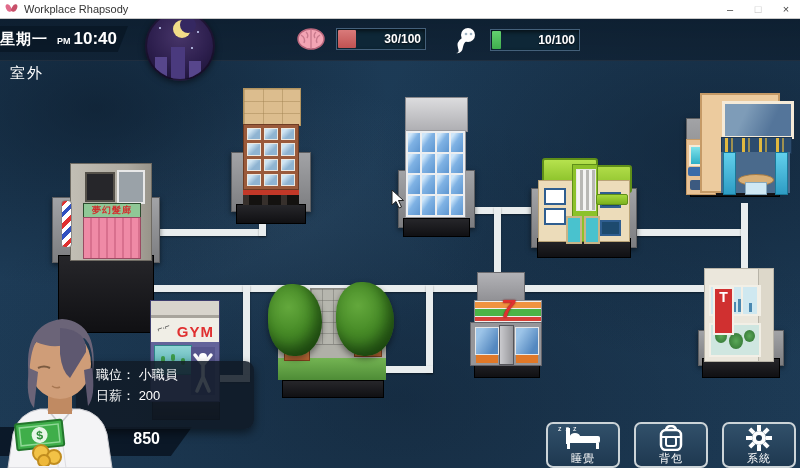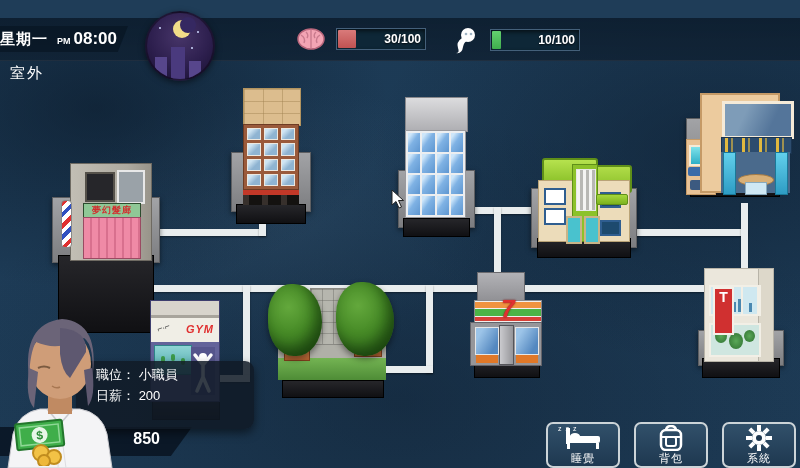--- a/index.html
+++ b/index.html
@@ -110,21 +110,21 @@
   .re-inner{position:absolute;left:19px;top:57px;width:69px;height:41px;background:#4a6a8c;}
   .re-pill{position:absolute;top:0;width:11px;height:41px;background:linear-gradient(#62d0ec,#2e9cc4);border:1px solid #1a7898;}
   .re-table{position:absolute;left:17px;top:22px;width:34px;height:10px;background:#d8b078;border-radius:50%;border:1px solid #a87c44;}
   .re-annex{position:absolute;left:0;top:46px;width:28px;height:54px;background:#e8c296;border:1px solid #c59a66;}
   .re-annexwin{position:absolute;left:2px;top:5px;width:22px;height:17px;background:linear-gradient(#7ee2ea,#2eaec6);border:2px solid #f4ead8;}
   .re-annexawn{position:absolute;left:1px;top:27px;width:25px;height:9px;background:#3a6aa8;border-radius:2px;}
   
   .gy-body{position:absolute;left:0;top:0;width:68px;height:100px;background:#63639a;border:1px solid #3e3e6e;}
   .gy-band1{position:absolute;left:0;top:0;width:68px;height:14px;background:#d8d4cc;border-bottom:3px solid #a8a49c;}
   .gy-band2{position:absolute;left:0;top:17px;width:68px;height:24px;background:#f0eee6;}
-  .gy-sign{position:absolute;right:5px;top:22px;color:#e03030;font-weight:bold;font-style:italic;font-size:11px;letter-spacing:1px;}
+  .gy-sign{position:absolute;right:5px;top:22px;color:#e03030;font-weight:bold;font-size:15px;letter-spacing:1px;}
   .gy-db{position:absolute;left:6px;top:20px;width:22px;height:12px;color:#555;font-size:9px;transform:rotate(-18deg);}
   .gy-pool{position:absolute;left:3px;top:44px;width:36px;height:28px;background:linear-gradient(#8fd4d4,#4ba8ac);border:1px solid #2e8488;}
   .gy-pool i{position:absolute;width:4px;height:7px;background:#3c9a4a;border-radius:2px;}
   .gy-fig{position:absolute;right:4px;top:46px;width:24px;height:48px;background:#55558c;}
   
   .pk-grass{position:absolute;left:4px;top:76px;width:108px;height:22px;background:linear-gradient(#74b453,#4e8c36);}
   .pk-path{position:absolute;left:36px;top:6px;width:44px;height:80px;background:#b6b6ae;
            background-image:linear-gradient(rgba(90,90,85,.35) 1px,transparent 1px),linear-gradient(90deg,rgba(90,90,85,.35) 1px,transparent 1px);
            background-size:11px 11px;border:1px solid #8a8a84;}
   .pk-walk{position:absolute;left:4px;top:62px;width:108px;height:16px;background:#b0b0a8;border-top:1px solid #8a8a84;}
@@ -171,28 +171,40 @@
           display:flex;flex-direction:column;align-items:center;justify-content:flex-end;cursor:pointer;}
   .actbtn .lbl{color:#fff;font-size:11px;line-height:15px;letter-spacing:1px;}
   .actbtn .ic{height:26px;display:flex;align-items:center;justify-content:center;}
   .zzz{position:absolute;left:10px;top:1px;color:#fff;font-size:7px;letter-spacing:1px;}
 </style>
 </head>
 <body>
 
 <div id="stage">
 
+  <div id="titlebar">
+    <span class="app-ico">
+        <i></i>
+        <i></i>
+      </span>
+    <span class="t-text">Workplace Rhapsody</span>
+    <span class="win-btns">
+      <span>–</span>
+      <span class="dim">□</span>
+      <span>×</span>
+    </span>
+  </div>
 
   <div id="map"></div>
   <div id="topstrip"></div>
 
   <div id="timechip">
     <span class="day">星期一</span>
     <span class="mer">PM</span>
-    <span class="clock">08:00</span>
+    <span class="clock">10:40</span>
   </div>
   <div id="loc">室外</div>
 
   <div id="moon">
     <span class="st" style="left:12px;top:14px;"></span>
       <span class="st" style="left:50px;top:18px;"></span>
     <span class="st" style="left:44px;top:34px;"></span>
     <span class="b1"></span>
       <span class="b2"></span>
       <span class="b3"></span>

